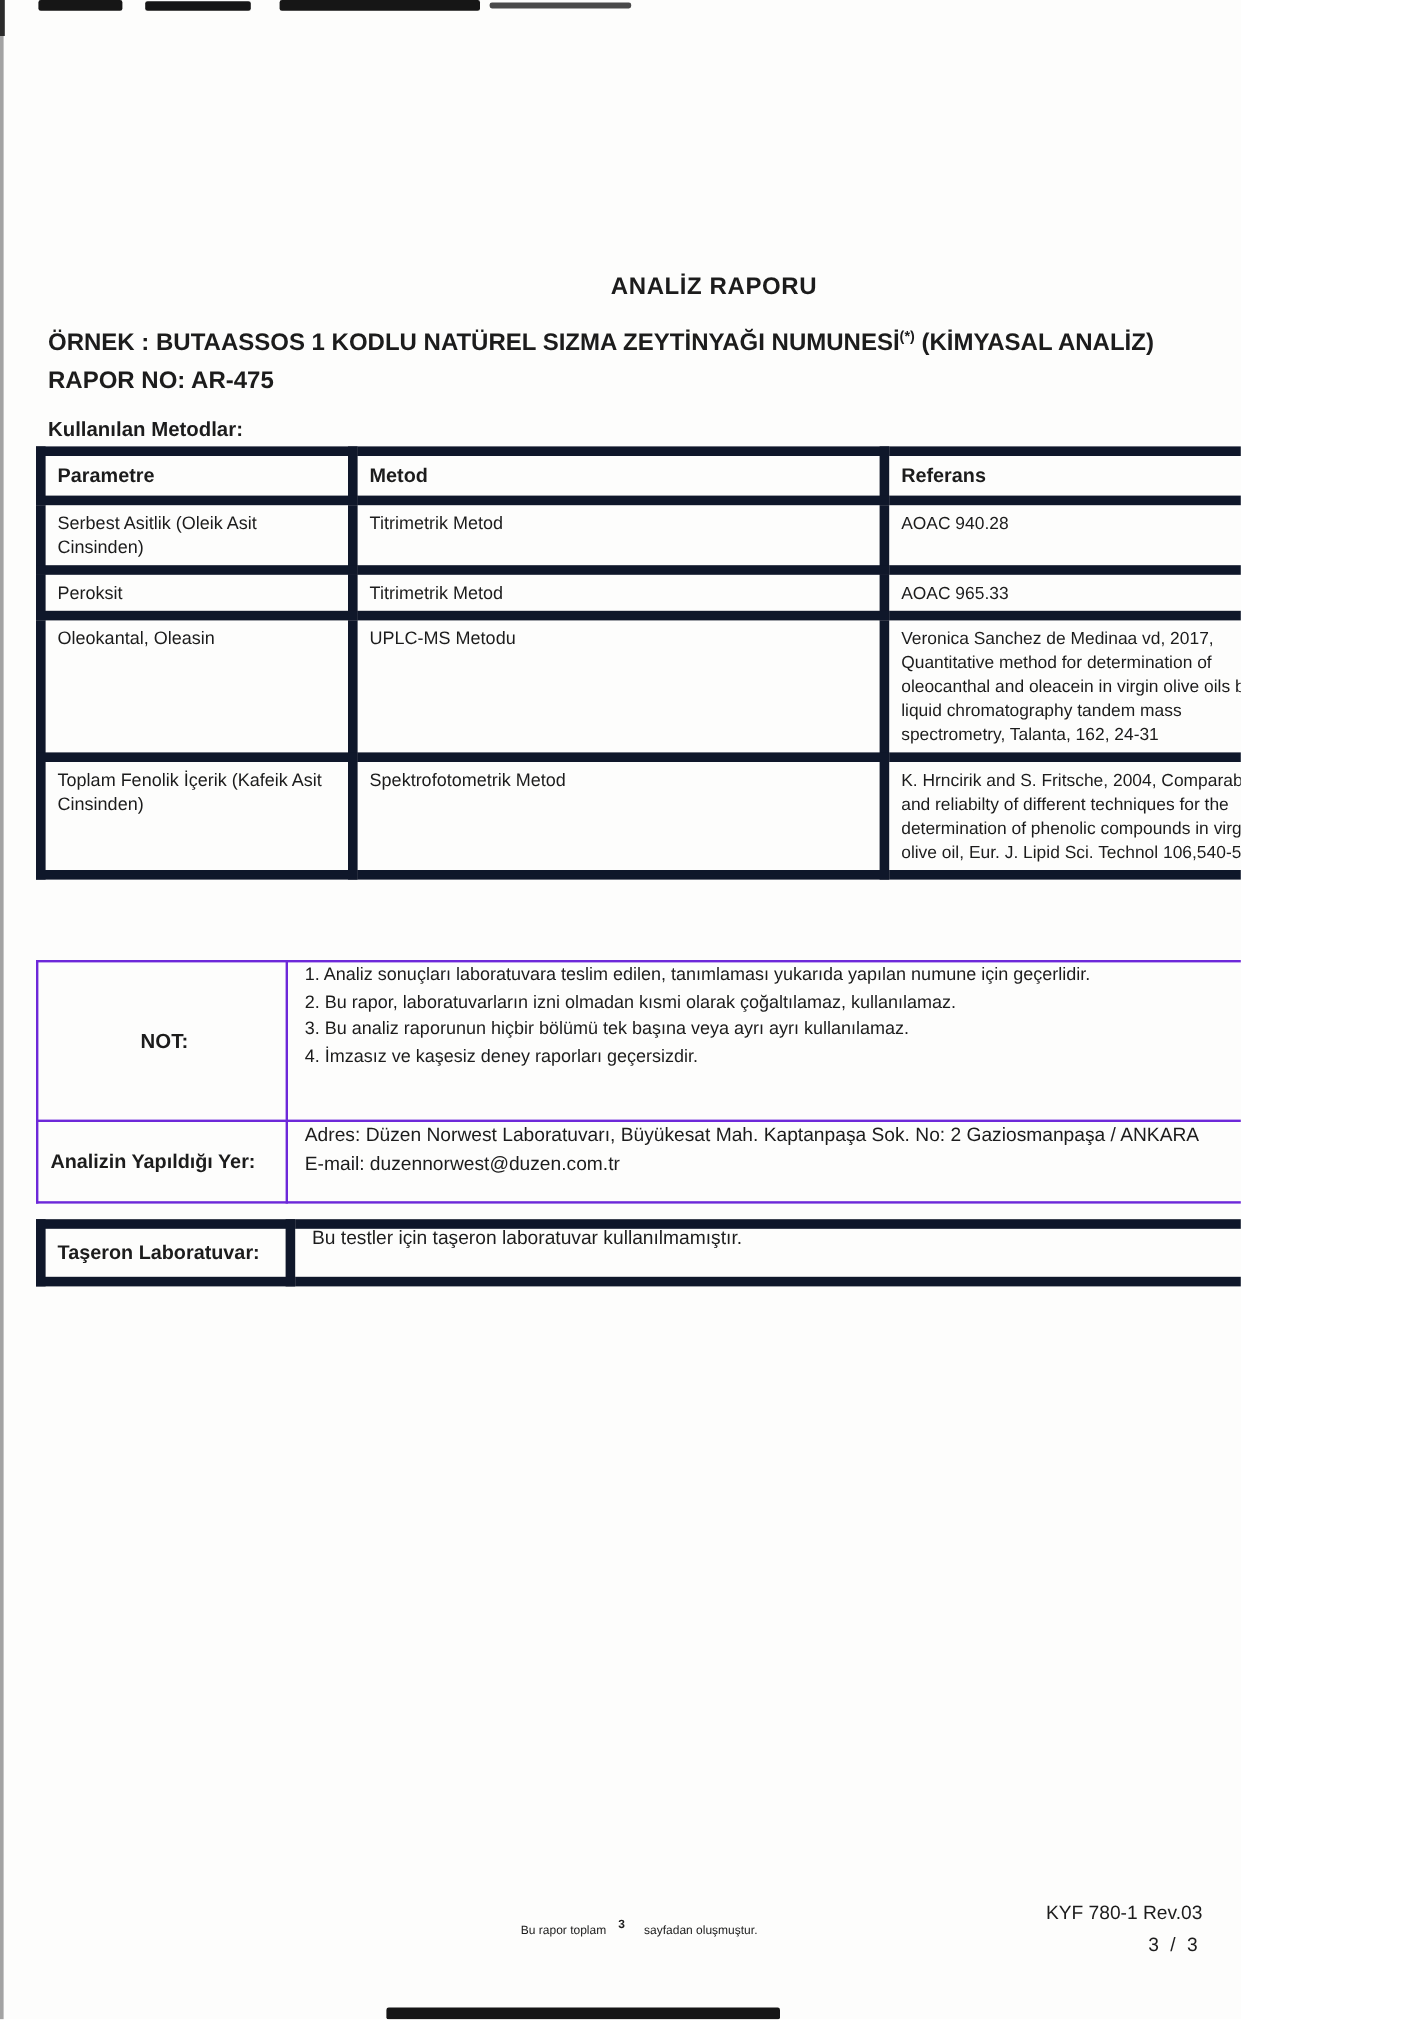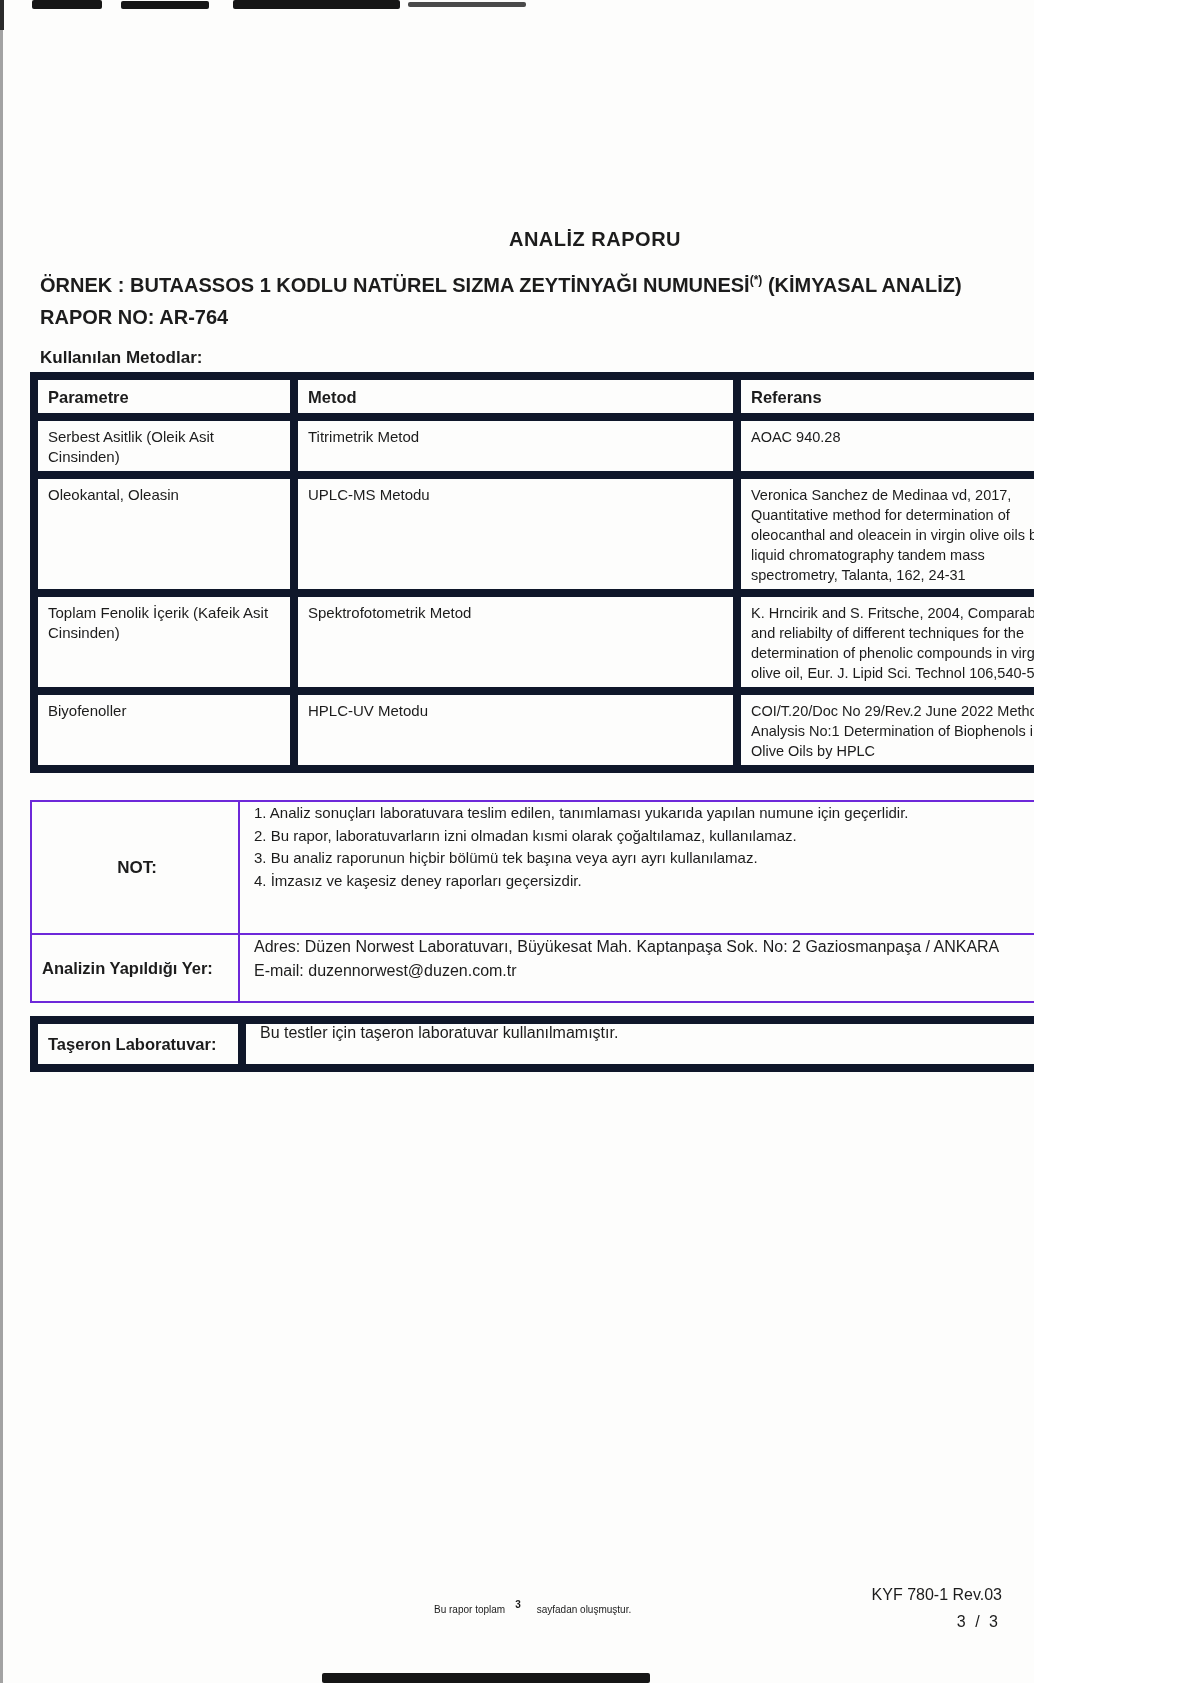--- a/index.html
+++ b/index.html
@@ -56,21 +56,21 @@
   <div class="edge-line"></div>
   <div class="edge-line-top"></div>
   <div class="streak t1"></div>
   <div class="streak t2"></div>
   <div class="streak t3"></div>
   <div class="streak t4"></div>
   <div class="streak b1"></div>
 
   <div class="title">ANALİZ RAPORU</div>
   <div class="sample-line"><span>ÖRNEK : </span><span>BUTAASSOS 1 KODLU NATÜREL SIZMA ZEYTİNYAĞI NUMUNESİ</span><sup>(*)</sup><span> (KİMYASAL ANALİZ)</span></div>
-  <div class="report-no">RAPOR NO: AR-764</div>
+  <div class="report-no">RAPOR NO: AR-475</div>
   <div class="methods-heading">Kullanılan Metodlar:</div>
 
   <table class="methods box">
     <colgroup>
         <col style="width:260px">
         <col style="width:443px">
         <col style="width:349px">
       </colgroup>
     <thead>
       <tr style="height:36px">
@@ -78,34 +78,34 @@
         <th>Metod</th>
         <th>Referans</th>
       </tr>
     </thead>
     <tbody>
       <tr style="height:48px">
         <td>Serbest Asitlik (Oleik Asit Cinsinden)</td>
         <td>Titrimetrik Metod</td>
         <td class="ref">AOAC 940.28</td>
       </tr>
+      <tr style="height:35px">
+        <td>Peroksit</td>
+        <td>Titrimetrik Metod</td>
+        <td class="ref">AOAC 965.33</td>
+      </tr>
       <tr style="height:116px">
         <td>Oleokantal, Oleasin</td>
         <td>UPLC-MS Metodu</td>
         <td class="ref">Veronica Sanchez de Medinaa vd, 2017, Quantitative method for determination of oleocanthal and oleacein in virgin olive oils by liquid chromatography tandem mass spectrometry, Talanta, 162, 24-31</td>
       </tr>
       <tr style="height:89px">
         <td>Toplam Fenolik İçerik (Kafeik Asit Cinsinden)</td>
         <td>Spektrofotometrik Metod</td>
         <td class="ref">K. Hrncirik and S. Fritsche, 2004, Comparability and reliabilty of different techniques for the determination of phenolic compounds in virgin olive oil, Eur. J. Lipid Sci. Technol 106,540-549.</td>
-      </tr>
-      <tr style="height:66px">
-        <td>Biyofenoller</td>
-        <td>HPLC-UV Metodu</td>
-        <td class="ref">COI/T.20/Doc No 29/Rev.2 June 2022 Methods of Analysis No:1 Determination of Biophenols in Olive Oils by HPLC</td>
       </tr>
     </tbody>
   </table>
 
   <table class="notbox box">
     <colgroup>
         <col style="width:208px">
         <col style="width:844px">
       </colgroup>
     <tbody>

